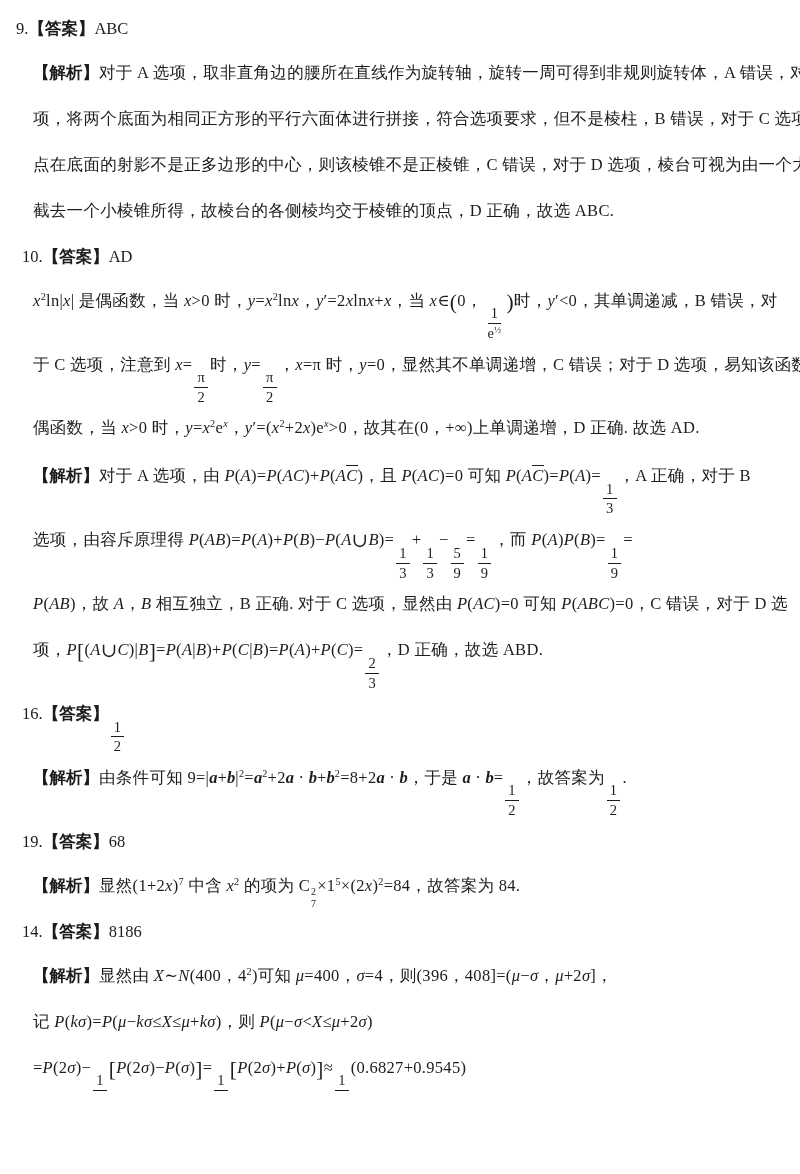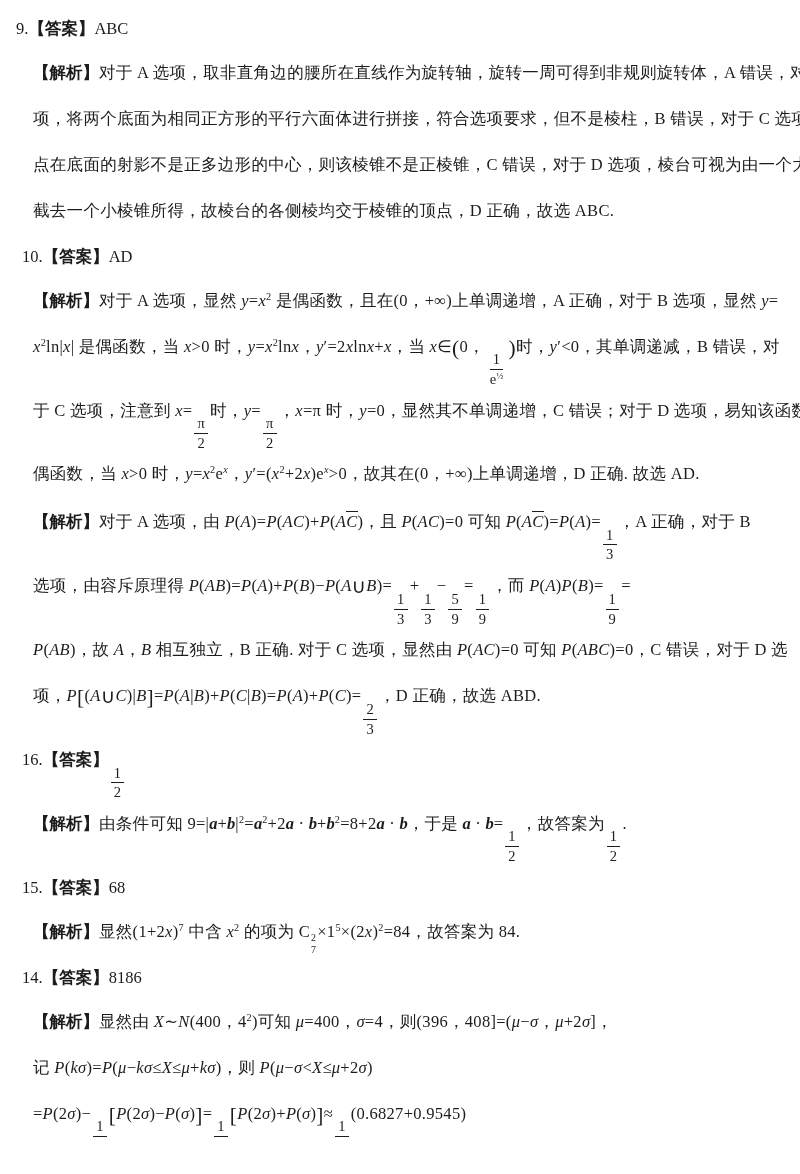--- a/index.html
+++ b/index.html
@@ -5,21 +5,21 @@
   * { margin: 0; padding: 0; box-sizing: border-box; }
   html, body {
     width: 800px;
     background: #ffffff;
     color: #1c1c1c;
     font-family: "Liberation Serif", "DejaVu Serif", serif;
     font-size: 16.5px;
   }
   body { height: 1174px; overflow: hidden; padding-top: 8px; }
 
-  .problem { margin-bottom: 2px; font-family: Liberation Serif, serif; }
+  .problem { margin-bottom: 2px; }
 
   .ans-line {
     padding-left: 22px;
     line-height: 42px;
     white-space: nowrap;
     overflow: hidden;
   }
   .problem.first .ans-line { padding-left: 16px; }
   .ans-label { font-weight: bold; }
 
@@ -74,21 +74,20 @@
 <main id="problems-container">
     <section class="problem first">
       <div class="ans-line"><span>9.</span><span class="ans-label">【答案】</span><span>ABC</span></div>
       <div class="exp-line"><b>【解析】</b>对于 A 选项，取非直角边的腰所在直线作为旋转轴，旋转一周可得到非规则旋转体，A 错误，对于 B 选</div>
       <div class="exp-line">项，将两个底面为相同正方形的平行六面体进行拼接，符合选项要求，但不是棱柱，B 错误，对于 C 选项，若顶</div>
       <div class="exp-line">点在底面的射影不是正多边形的中心，则该棱锥不是正棱锥，C 错误，对于 D 选项，棱台可视为由一个大棱锥</div>
       <div class="exp-line">截去一个小棱锥所得，故棱台的各侧棱均交于棱锥的顶点，D 正确，故选 ABC.</div>
     </section>
     <section class="problem">
       <div class="ans-line"><span>10.</span><span class="ans-label">【答案】</span><span>AD</span></div>
-      <div class="exp-line"><b>【解析】</b>对于 A 选项，显然 <i>y</i>=<i>x</i><sup>2</sup> 是偶函数，且在(0，+∞)上单调递增，A 正确，对于 B 选项，显然 <i>y</i>=</div>
       <div class="exp-line"><i>x</i><sup>2</sup>ln|<i>x</i>| 是偶函数，当 <i>x</i>&gt;0 时，<i>y</i>=<i>x</i><sup>2</sup>ln<i>x</i>，<i>y</i>′=2<i>x</i>ln<i>x</i>+<i>x</i>，当 <i>x</i>∈<span class="bp">(</span>0，<span class="f">
           <span class="n">1</span>
           <span class="d">e<sup>½</sup></span>
         </span><span class="bp">)</span>时，<i>y</i>′&lt;0，其单调递减，B 错误，对</div>
       <div class="exp-line">于 C 选项，注意到 <i>x</i>=<span class="f">
           <span class="n">π</span>
           <span class="d">2</span>
         </span>时，<i>y</i>=<span class="f">
           <span class="n">π</span>
           <span class="d">2</span>
@@ -129,21 +128,21 @@
           </span></span></div>
       <div class="exp-line"><b>【解析】</b>由条件可知 9=|<b><i>a</i></b>+<b><i>b</i></b>|<sup>2</sup>=<b><i>a</i></b><sup>2</sup>+2<b><i>a</i></b> · <b><i>b</i></b>+<b><i>b</i></b><sup>2</sup>=8+2<b><i>a</i></b> · <b><i>b</i></b>，于是 <b><i>a</i></b> · <b><i>b</i></b>=<span class="f">
           <span class="n">1</span>
           <span class="d">2</span>
         </span>，故答案为<span class="f">
           <span class="n">1</span>
           <span class="d">2</span>
         </span>.</div>
     </section>
     <section class="problem">
-      <div class="ans-line"><span>15.</span><span class="ans-label">【答案】</span><span>68</span></div>
+      <div class="ans-line"><span>19.</span><span class="ans-label">【答案】</span><span>68</span></div>
       <div class="exp-line"><b>【解析】</b>显然(1+2<i>x</i>)<sup>7</sup> 中含 <i>x</i><sup>2</sup> 的项为 C<span class="ss">
           <span>2</span>
           <span>7</span>
         </span>×1<sup>5</sup>×(2<i>x</i>)<sup>2</sup>=84，故答案为 84.</div>
     </section>
     <section class="problem">
       <div class="ans-line"><span>14.</span><span class="ans-label">【答案】</span><span>8186</span></div>
       <div class="exp-line"><b>【解析】</b>显然由 <i>X</i>∼<i>N</i>(400，4<sup>2</sup>)可知 <i>μ</i>=400，<i>σ</i>=4，则(396，408]=(<i>μ</i>−<i>σ</i>，<i>μ</i>+2<i>σ</i>]，</div>
       <div class="exp-line">记 <i>P</i>(<i>kσ</i>)=<i>P</i>(<i>μ</i>−<i>kσ</i>≤<i>X</i>≤<i>μ</i>+<i>kσ</i>)，则 <i>P</i>(<i>μ</i>−<i>σ</i>&lt;<i>X</i>≤<i>μ</i>+2<i>σ</i>)</div>
       <div class="exp-line">=<i>P</i>(2<i>σ</i>)−<span class="f">

